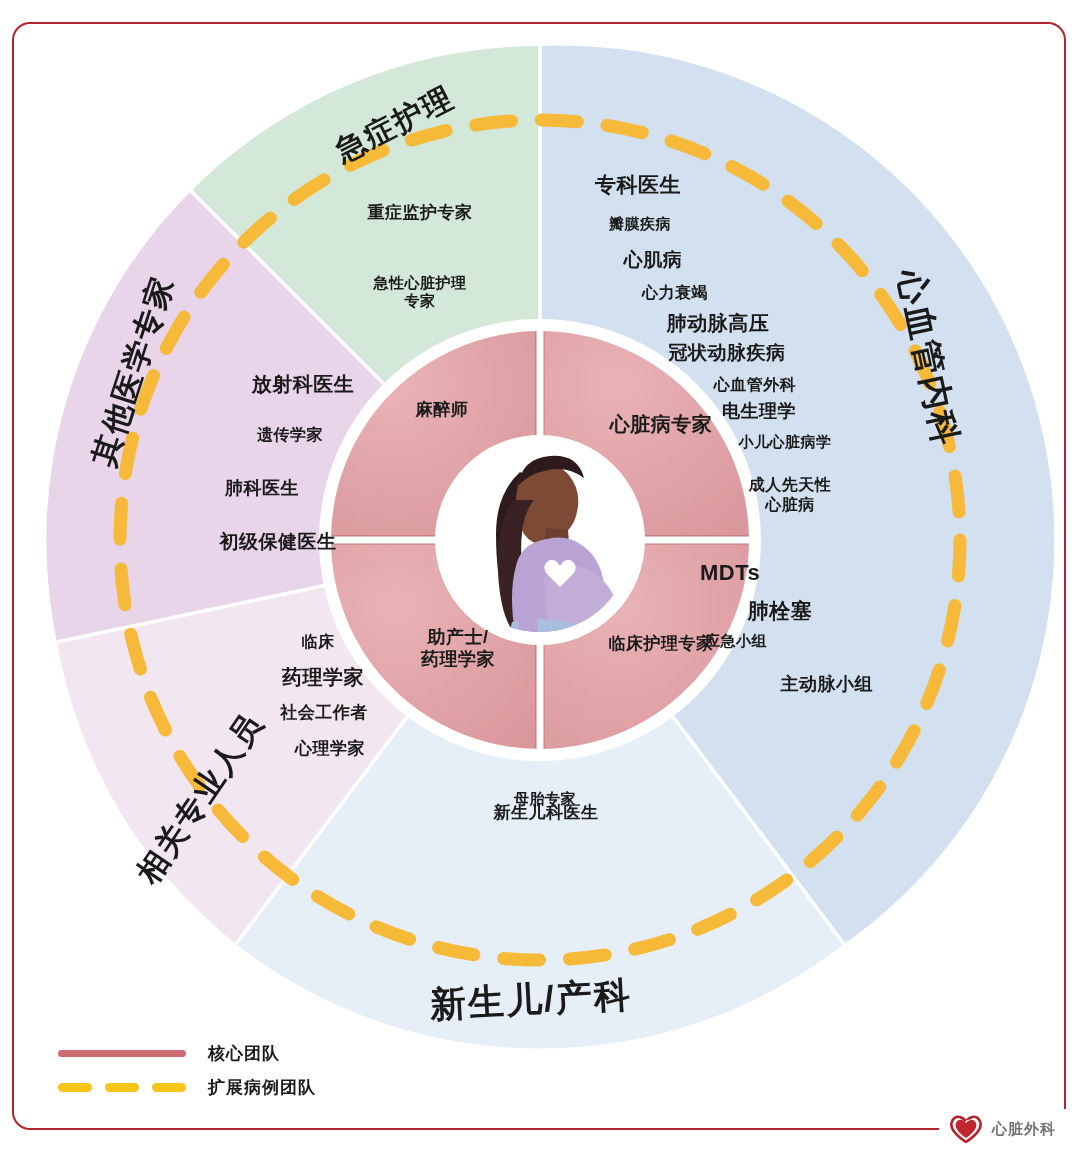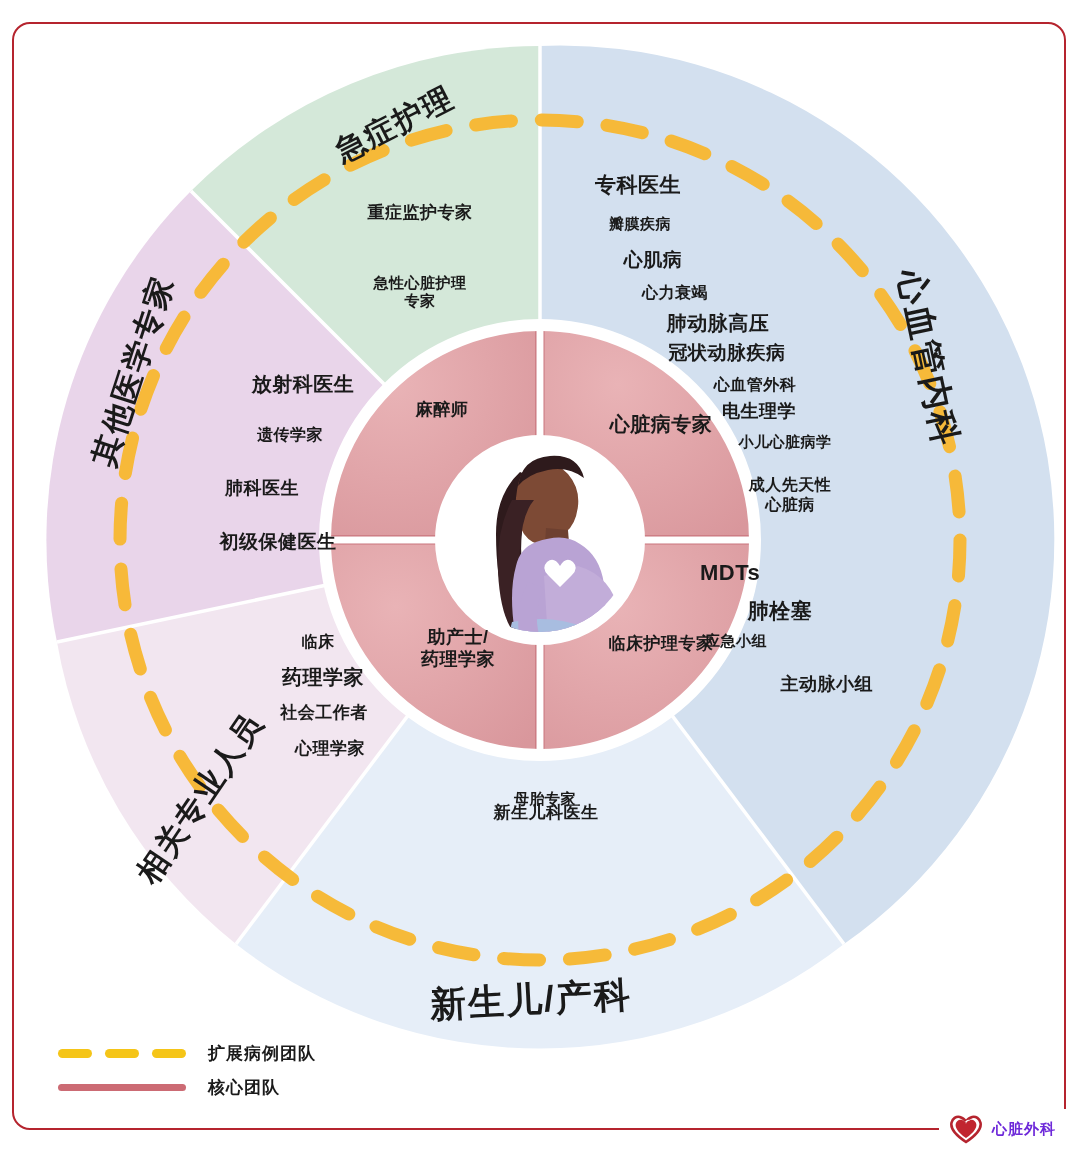--- a/index.html
+++ b/index.html
@@ -25,21 +25,21 @@
   .legend{position:absolute;left:58px;top:1036px;}
   .lgrow{display:flex;align-items:center;height:34px;}
   .lgline{width:128px;height:7px;border-radius:4px;background:#cc6b74;}
   .lgdash{width:128px;height:9px;display:flex;justify-content:space-between;}
   .lgdash i{width:34px;height:9px;border-radius:5px;background:#f5c518;display:block;}
   .lgtxt{margin-left:22px;font-size:17px;font-weight:bold;letter-spacing:1px;}
 
   
   .brand{position:absolute;right:14px;bottom:18px;display:flex;align-items:center;
          background:#fff;padding:0 10px;height:40px;}
-  .brand .nm{font-size:15px;font-weight:bold;color:#6d28d9;margin-left:9px;letter-spacing:1px;}
+  .brand .nm{font-size:15px;font-weight:bold;color:#737373;margin-left:9px;letter-spacing:1px;}
 </style>
 </head>
 <body>
 
 <div class="stage">
 
   <svg class="wheel" width="1080" height="1167" viewBox="0 0 1080 1167">
     <defs>
       <radialGradient id="coreGrad" cx="35%" cy="30%" r="85%">
         <stop offset="0%" stop-color="#e9b3b6"></stop>
@@ -178,30 +178,30 @@
   <div class="lbl b" style="left:378px;top:627px;width:160px;font-size:18px;">助产士/
 药理学家</div>
   <div class="lbl b" style="left:566px;top:634px;width:190px;font-size:17px;">临床护理专家</div>
 
 </div>
 
 <div class="frame"></div>
 
 <div class="legend">
   <div class="lgrow">
+    <span class="lgline"></span>
+    <span class="lgtxt">核心团队</span>
+  </div>
+  <div class="lgrow">
     <span class="lgdash">
       <i></i>
         <i></i>
         <i></i>
     </span>
     <span class="lgtxt">扩展病例团队</span>
-  </div>
-  <div class="lgrow">
-    <span class="lgline"></span>
-    <span class="lgtxt">核心团队</span>
   </div>
 </div>
 
 <div class="brand">
   <svg width="34" height="30" viewBox="0 0 34 30">
     <path d="M17 28 C5 20 1.5 13.5 2.5 8.8 C3.4 4.5 7.2 2 10.8 2.9 C13.3 3.5 15.6 5.4 17 7.6
              C18.4 5.4 20.7 3.5 23.2 2.9 C26.8 2 30.6 4.5 31.5 8.8 C32.5 13.5 29 20 17 28 Z" fill="none" stroke="#b5242e" stroke-width="2.6"></path>
     <path d="M17 24 C8.5 18 6 13.3 6.7 9.9 C7.3 6.9 9.9 5.2 12.4 5.8 C14.3 6.3 16 7.9 17 9.7
              C18 7.9 19.7 6.3 21.6 5.8 C24.1 5.2 26.7 6.9 27.3 9.9 C28 13.3 25.5 18 17 24 Z" fill="#c1252f"></path>
     <path d="M16.2 7.4 q2.6 -2.6 5.2 -1.1 q-3 0.4 -4.4 2.6 Z" fill="#ffffff"></path>

